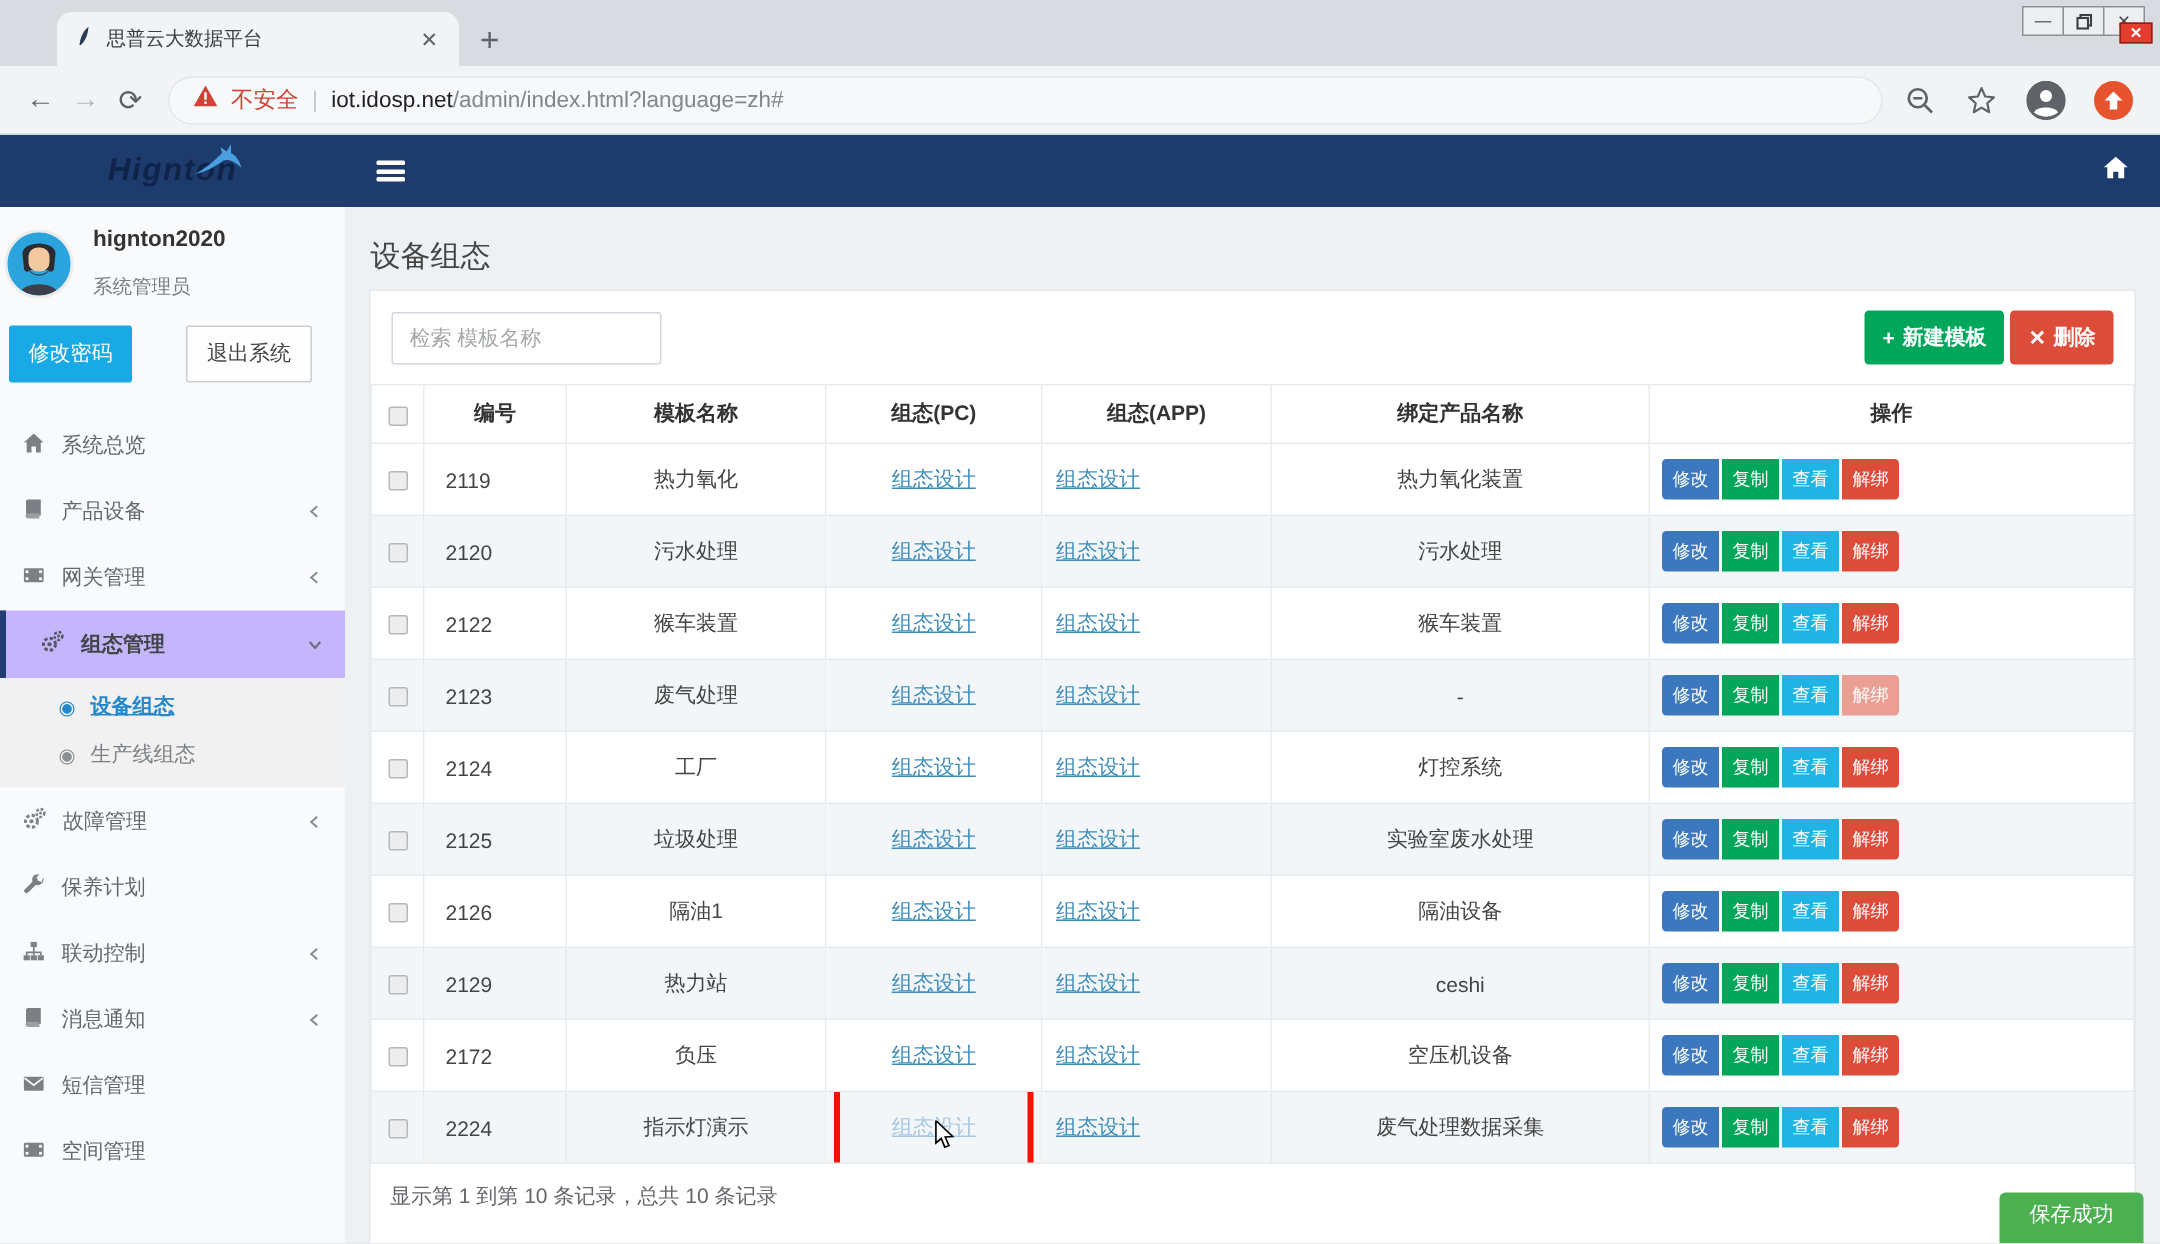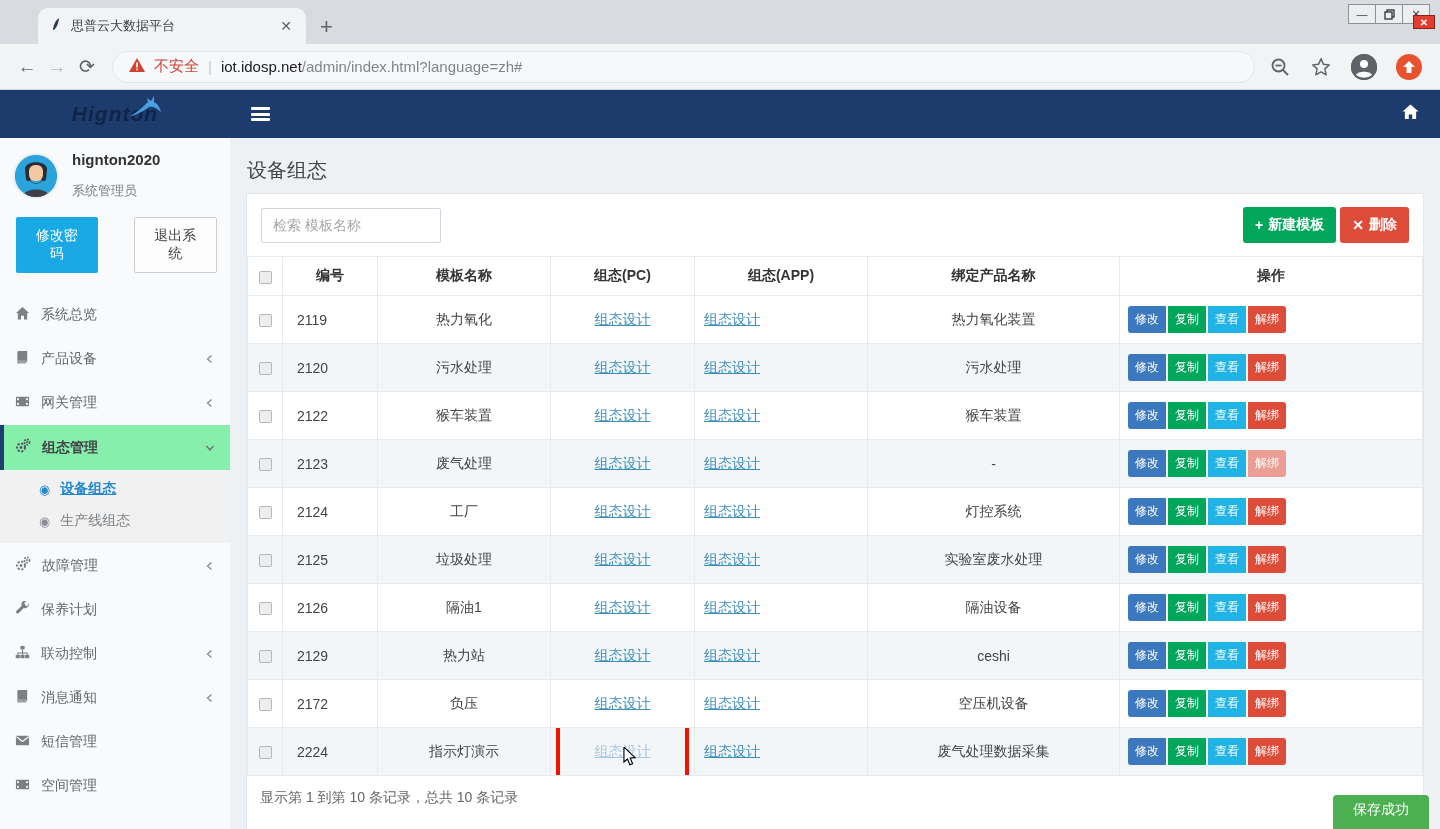--- a/index.html
+++ b/index.html
@@ -30,33 +30,33 @@
   .profile-ic { width:26px; height:26px; border-radius:50%; background:#5f6368; display:flex; align-items:center; justify-content:center; cursor:pointer; }
   .orange-ic { width:26px; height:26px; border-radius:50%; background:#e8532f; display:flex; align-items:center; justify-content:center; cursor:pointer; }
 
   
   .app { display:flex; height:739px; }
   .sidebar { width:230px; background:#f9fafc; flex:none; display:flex; flex-direction:column; }
   .side-logo { height:48px; background:#1d3b6d; display:flex; align-items:center; justify-content:center; position:relative; flex:none; }
   .logo-text { font-size:21px; font-weight:bold; font-style:italic; color:#0f2449; letter-spacing:1px; }
   .logo-deer { position:absolute; top:4px; right:68px; }
 
-  .profile { padding:13px 13px 14px; }
+  .profile { padding:13px 3px 14px; }
   .p-row { display:flex; gap:13px; align-items:center; }
   .p-avatar { width:46px; height:46px; border-radius:50%; overflow:hidden; background:#2ba3dc; border:2px solid #ececec; flex:none; }
   .p-name { font-size:15px; font-weight:bold; color:#333; }
   .p-role { font-size:13px; color:#7a7d80; margin-top:14px; }
   .p-btns { display:flex; margin-top:17px; gap:36px; padding-left:3px; }
   .btn-cp { background:#19a9e5; color:#fff; border:none; padding:9px 13px; font-size:14px; border-radius:2px; cursor:pointer; font-family:inherit; }
   .btn-logout { background:#fdfdfd; color:#444; border:1px solid #cdcdcd; padding:9px 13px; font-size:14px; border-radius:2px; cursor:pointer; font-family:inherit; }
 
   .menu { margin-top:6px; }
   .mi { display:flex; align-items:center; padding:13px 15px; gap:11px; color:#64686c; font-size:14px; cursor:pointer; }
   .mi-label { flex:1; }
-  .mi.active { background:#86efac; border-left:4px solid #1f3e71; padding-left:11px; color:#424548; font-weight:bold; }
+  .mi.active { background:#c4b5fd; border-left:4px solid #1f3e71; padding-left:23px; color:#424548; font-weight:bold; }
   .submenu { background:#f1f1f1; padding:3px 0 6px; }
   .smi { display:flex; gap:10px; padding:7px 15px 7px 39px; font-size:14px; color:#7d8185; align-items:center; cursor:pointer; }
   .dot { font-size:13px; color:#8a8e92; line-height:1; }
   .smi.active .smi-label { color:#2388cc; font-weight:bold; text-decoration:underline; }
   .smi.active .dot { color:#2388cc; }
 
   .main { flex:1; background:#edf1f4; display:flex; flex-direction:column; position:relative; }
   .appbar { height:48px; background:#1d3b6d; display:flex; align-items:center; justify-content:space-between; padding:0 21px; flex:none; }
   .hamburger { width:19px; height:14px; display:flex; flex-direction:column; justify-content:space-between; cursor:pointer; }
   .hamburger span { height:3px; background:#fff; border-radius:1px; }
@@ -74,21 +74,21 @@
   .btn-hdr .bico { font-weight:bold; font-size:14px; }
 
   table { width:100%; border-collapse:collapse; table-layout:fixed; font-size:14px; color:#444; }
   th, td { border:1px solid #e7ebee; padding:10px 8px; text-align:center; overflow:hidden; }
   th { font-weight:bold; color:#333; }
   td { height:39px; }
   .c-check { width:35px; }
   .c-id { width:95px; }
   .c-name { width:173px; }
   .c-pc { width:144px; }
-  .c-app { width:173px;margin-left:12px; }
+  .c-app { width:153px;margin-left:12px; }
   .c-prod { width:252px; }
   td.c-id { text-align:left; padding-left:14px; }
   td.c-app { text-align:left; padding-left:9px; }
   td.c-act { text-align:left; padding-left:8px;font-family:Liberation Serif, serif; }
   tr.stripe { background:#f3f6f8; }
   .cb { appearance:none; width:13px; height:13px; border:1px solid #b5b8bb; background:#ededee; border-radius:2px; vertical-align:middle; cursor:pointer; }
   a.cfg { color:#3c8dbc; text-decoration:underline; }
   a.cfg.faded { color:#a4c7e4; }
   .abtn { color:#fff; border:none; font-size:12px; padding:5px 7px; margin-right:2px; cursor:pointer; font-family:inherit; }
   .a0 { background:#3c78bd; border-radius:3px 0 0 3px; }

